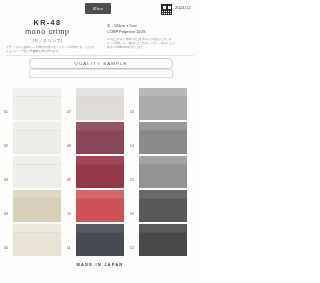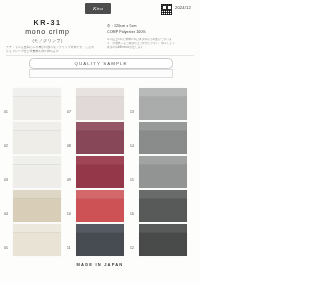--- a/index.html
+++ b/index.html
@@ -127,21 +127,21 @@
 
 <div id="card">
 
   <div class="header">
 
     <div class="brand-logo">Kira</div>
 
     <div class="qr-code"></div>
     <div class="date-code">2024/12</div>
 
-    <div class="prod-code">KR-31</div>
+    <div class="prod-code">KR-48</div>
     <div class="prod-name">mono crimp</div>
     <div class="prod-kana">(モノクリンプ)</div>
     <div class="prod-note">ナチュラルな杢調のシボ感が特徴のモノクリンプ素材です。しなやかなドレープ性と軽量感を併せ持ちます。</div>
 
     <div class="spec-line spec-width">巾 : 120cm ± 5cm</div>
     <div class="spec-line spec-comp">COMP  Polyester  100%</div>
     <div class="spec-note">※画面上の色と実際の色は多少異なる場合がございます。洗濯表示をご確認の上ご使用ください。加工により多少の色differenceが生じます。</div>
 
     <div class="hairline" style="top:55px"></div>
   </div>

